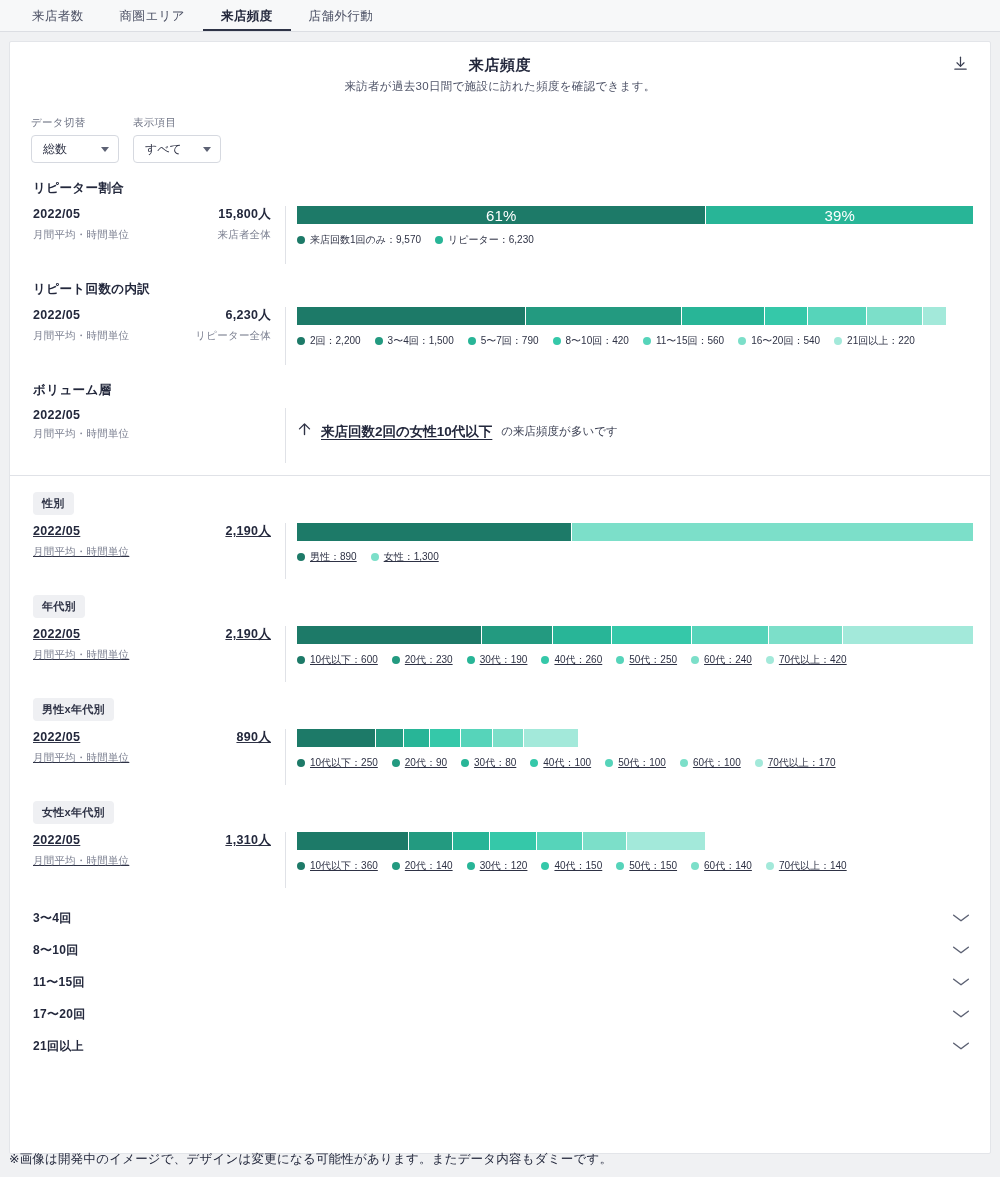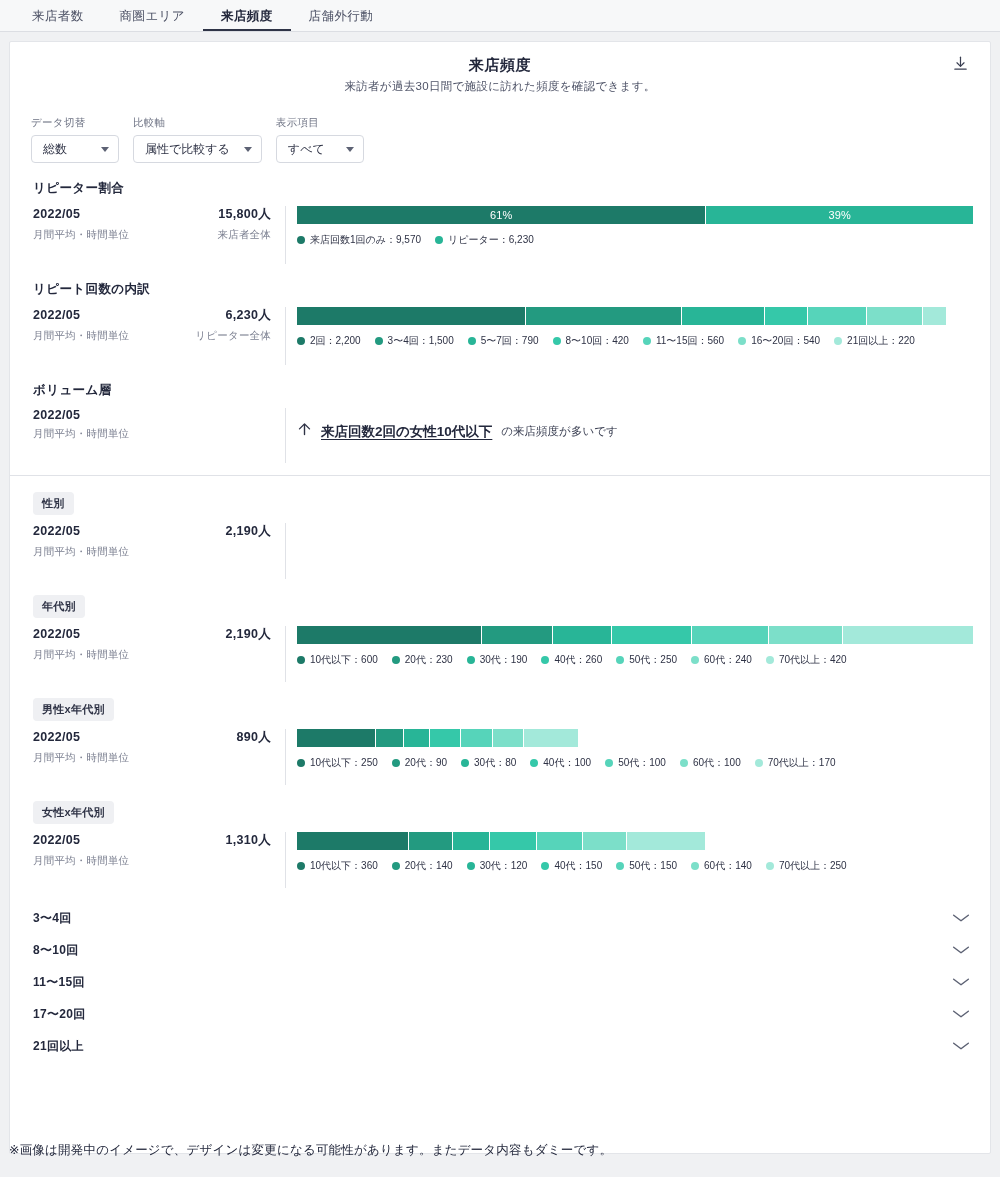--- a/index.html
+++ b/index.html
@@ -137,21 +137,21 @@
   .bar {
     display: flex;
     height: 18px;
     width: 100%;
   }
   .seg {
     height: 100%;
     display: flex;
     align-items: center;
     justify-content: center;
-    font-size: 11px;
+    font-size: 15px;
     color: #ffffff;
     border-right: 1.5px solid #ffffff;
     overflow: hidden;
     letter-spacing: .2px;
   }
   .seg:last-child { border-right: none; }
 
   .legend {
     display: flex;
     flex-wrap: wrap;
@@ -197,42 +197,42 @@
   .chip {
     display: inline-block;
     background: #eff0f3;
     border-radius: 4px;
     font-size: 11px;
     font-weight: bold;
     color: #2e3245;
     padding: 4px 9px;
     letter-spacing: .3px;
   }
-  .sub-block { padding-left: 23px; padding-right: 17px; margin-top: 16px; }
+  .sub-block { padding-left: 23px; padding-right: 17px; margin-top: 16px; text-decoration: underline; }
   .sub-row { display: flex; margin-top: 8px; }
   .sub-left {
     width: 253px; flex: none;
     border-right: 1px solid #e0e2e7;
     padding-right: 14px;
     padding-bottom: 20px;
   }
   .sub-right { flex: 1; padding-left: 11px; }
 
   .acc-list { margin-top: 14px; }
   .acc-item {
     display: flex; align-items: center; justify-content: space-between;
     padding: 0 18px 0 23px;
     height: 32px;
     cursor: pointer;
   }
 
   
   .footer {
     position: absolute;
-    left: 9px; bottom: 18px;
+    left: 9px; bottom: 9px;
     font-size: 12.5px;
     color: #23283c;
     letter-spacing: .2px;
   }
 </style>
 </head>
 <body>
 
 <div class="tabbar" id="tabbar">
     <div class="tab">来店者数</div>
@@ -257,27 +257,20 @@
 
   <div class="filters" id="filters">
       <div class="filter-group">
         <div class="filter-label">データ切替</div>
         <div class="select">
           <span>総数</span>
           <span class="caret"></span>
         </div>
       </div>
       <div class="filter-group">
-        <div class="filter-label">比較軸</div>
-        <div class="select">
-          <span>属性で比較する</span>
-          <span class="caret"></span>
-        </div>
-      </div>
-      <div class="filter-group">
         <div class="filter-label">表示項目</div>
         <div class="select">
           <span>すべて</span>
           <span class="caret"></span>
         </div>
       </div>
     </div>
 
   <div class="section">
     <div class="sec-title">リピーター割合</div>
@@ -401,20 +394,36 @@
       <div class="sub-block"><span class="chip">性別</span><div class="sub-row">
           <div class="sub-left">
             <div class="ll-top">
               <span class="ll-date">2022/05</span>
               <span class="ll-value">2,190人</span>
             </div>
             <div class="ll-bot">
               <span class="ll-unit">月間平均・時間単位</span>
             </div>
           </div>
+          <div class="sub-right">
+            <div class="bar" style="width: 100%;">
+              <div class="seg" style="width: 40.6393%; background: rgb(29, 122, 104);"></div>
+              <div class="seg" style="width: 59.3607%; background: rgb(124, 223, 201);"></div>
+            </div>
+            <div class="legend">
+              <div class="leg-item">
+                <span class="dot" style="background: rgb(29, 122, 104);"></span>
+                <span>男性：890</span>
+              </div>
+              <div class="leg-item">
+                <span class="dot" style="background: rgb(124, 223, 201);"></span>
+                <span>女性：1,300</span>
+              </div>
+            </div>
+          </div>
         </div></div>
       <div class="sub-block"><span class="chip">年代別</span><div class="sub-row">
           <div class="sub-left">
             <div class="ll-top">
               <span class="ll-date">2022/05</span>
               <span class="ll-value">2,190人</span>
             </div>
             <div class="ll-bot">
               <span class="ll-unit">月間平均・時間単位</span>
             </div>
@@ -553,21 +562,21 @@
               <div class="leg-item">
                 <span class="dot" style="background: rgb(86, 212, 186);"></span>
                 <span>50代：150</span>
               </div>
               <div class="leg-item">
                 <span class="dot" style="background: rgb(124, 223, 201);"></span>
                 <span>60代：140</span>
               </div>
               <div class="leg-item">
                 <span class="dot" style="background: rgb(163, 233, 218);"></span>
-                <span>70代以上：250</span>
+                <span>70代以上：140</span>
               </div>
             </div>
           </div>
         </div></div>
     </div>
 
   <div class="acc-list" id="collapsed-rows">
       <div class="acc-item">
         <span class="acc-title">3〜4回</span>
         <span class="chev"><svg width="22" height="14" viewBox="0 0 24 14" fill="none" stroke="#5d6274" stroke-width="1.6" stroke-linecap="round" stroke-linejoin="round">

